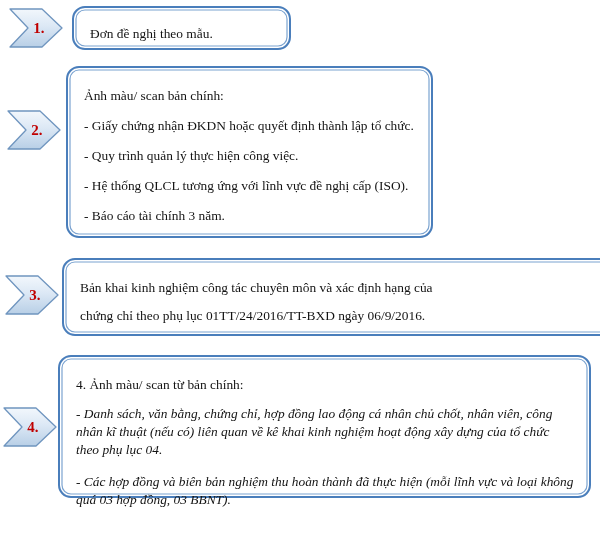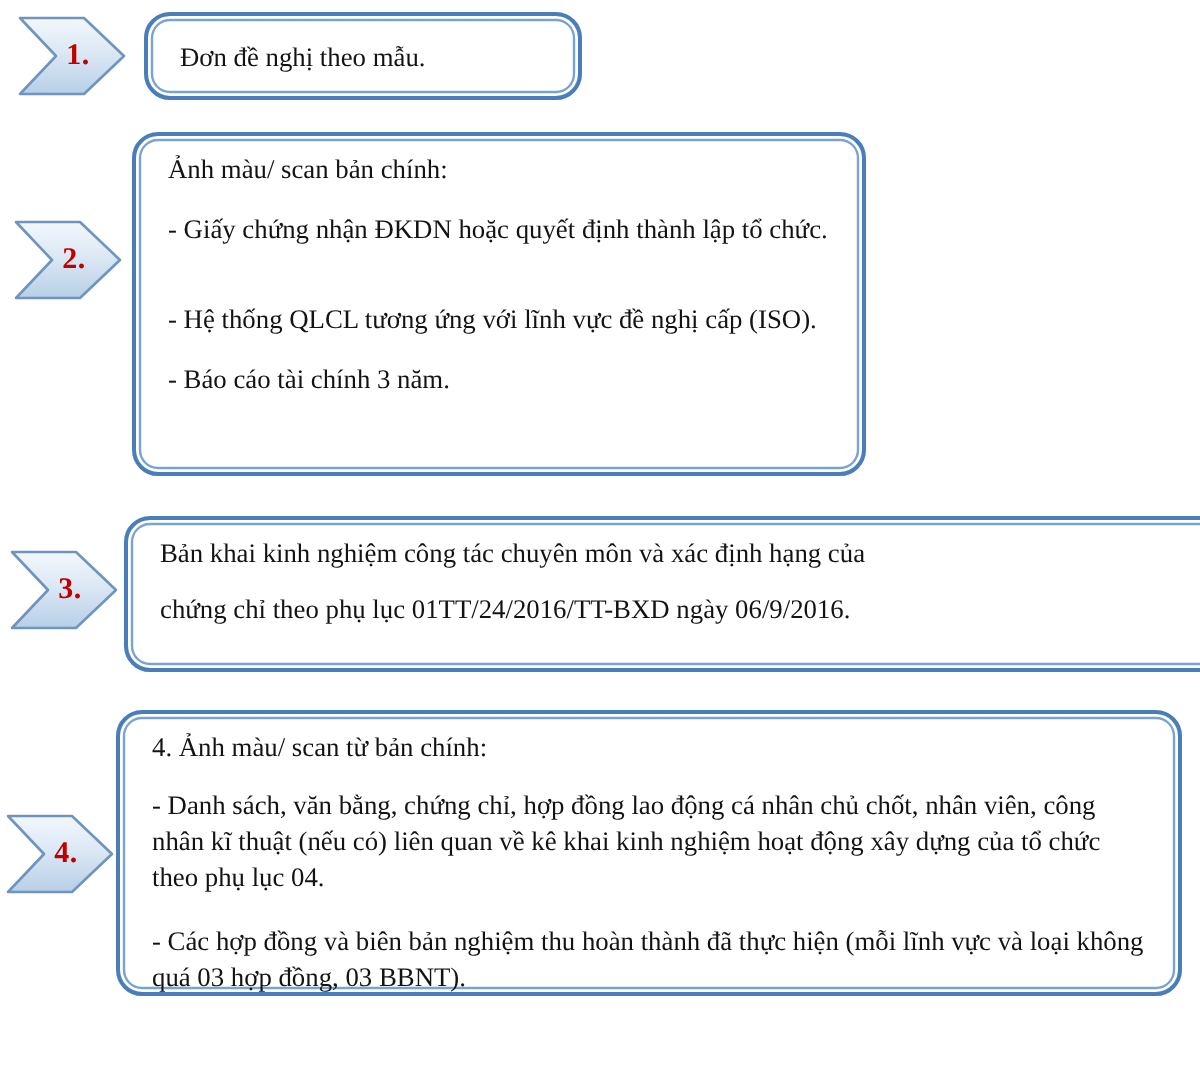--- a/index.html
+++ b/index.html
@@ -52,32 +52,33 @@
 
   
   .box {
     position: absolute;
     box-sizing: border-box;
     background: #ffffff;
     border: 2.6px solid #4a7ebb;
     border-radius: 13px;
     box-shadow: inset 0 0 0 1.4px #ffffff,
                 inset 0 0 0 2.6px #7ba3d0;
-    padding: 9px 14px 9px 16px;
+    padding: 20px 14px 9px 16px;
   }
   .box .ln {
     font-size: 13.4px;
     line-height: 1.12;
     white-space: nowrap;
     color: #131313;
   }
   .box .para {
     font-size: 13.4px;
     line-height: 1.36;
     color: #131313;
+    font-style: italic;
   }
   .gap-md { height: 13px; }
   .gap-lg { height: 15px; }
 
   
   #box-1 { left: 72px;  top: 6px;   width: 219px; height: 44px; display: flex; align-items: center; }
   #box-2 { left: 66px;  top: 66px;  width: 367px; height: 172px; }
   #box-3 { left: 62px;  top: 258px; width: 562px; height: 78px;  }
   #box-4 { left: 58px;  top: 355px; width: 533px; height: 143px; }
 
@@ -121,20 +122,21 @@
       <path d="M2,4 L34,4 L54,23 L34,42 L2,42 L20,23 Z" fill="url(#g2)" stroke="#6f95bf" stroke-width="1.3" stroke-linejoin="round"></path>
     </svg>
     <div class="step-num">2.</div>
   </div>
 
   <div class="box" id="box-2">
     <div class="ln">Ảnh màu/ scan bản chính:</div>
     <div class="gap-lg"></div>
     <div class="ln">- Giấy chứng nhận ĐKDN hoặc quyết định thành lập tổ chức.</div>
     <div class="gap-lg"></div>
+    <div class="ln">- Quy trình quản lý thực hiện công việc.</div>
     <div class="gap-lg"></div>
     <div class="ln">- Hệ thống QLCL tương ứng với lĩnh vực đề nghị cấp (ISO).</div>
     <div class="gap-lg"></div>
     <div class="ln">- Báo cáo tài chính 3 năm.</div>
   </div>
 
   <div class="step-marker" id="mark-3">
     <svg class="chev-svg" viewBox="0 0 56 46">
       <defs>
         <linearGradient id="g3" x1="0" y1="0" x2="0" y2="1">

